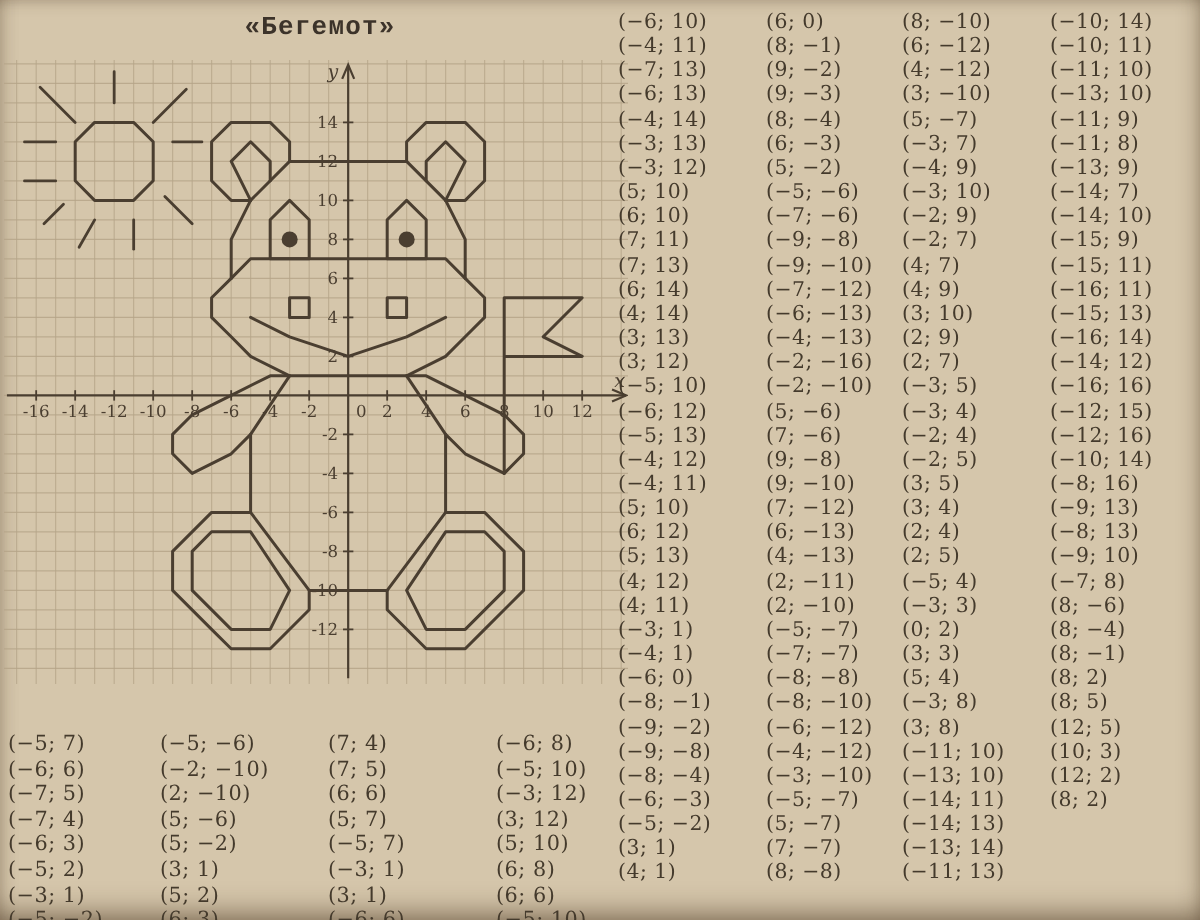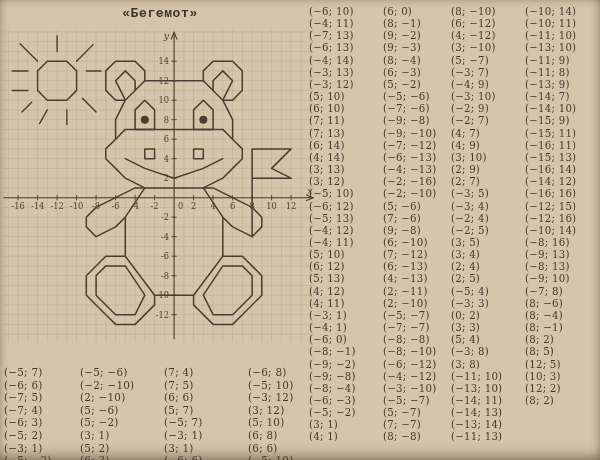--- a/index.html
+++ b/index.html
@@ -292,21 +292,21 @@
         <div class="pair">(−9; −8)</div>
         <div class="pair">(−9; −10)</div>
         <div class="pair">(−7; −12)</div>
         <div class="pair">(−6; −13)</div>
         <div class="pair">(−4; −13)</div>
         <div class="pair">(−2; −16)</div>
         <div class="pair">(−2; −10)</div>
         <div class="pair">(5; −6)</div>
         <div class="pair">(7; −6)</div>
         <div class="pair">(9; −8)</div>
-        <div class="pair">(6; −10)</div>
+        <div class="pair">(9; −10)</div>
         <div class="pair">(7; −12)</div>
         <div class="pair">(6; −13)</div>
         <div class="pair">(4; −13)</div>
         <div class="pair">(2; −11)</div>
         <div class="pair">(2; −10)</div>
         <div class="pair">(−5; −7)</div>
         <div class="pair">(−7; −7)</div>
         <div class="pair">(−8; −8)</div>
         <div class="pair">(−8; −10)</div>
         <div class="pair">(−6; −12)</div>

